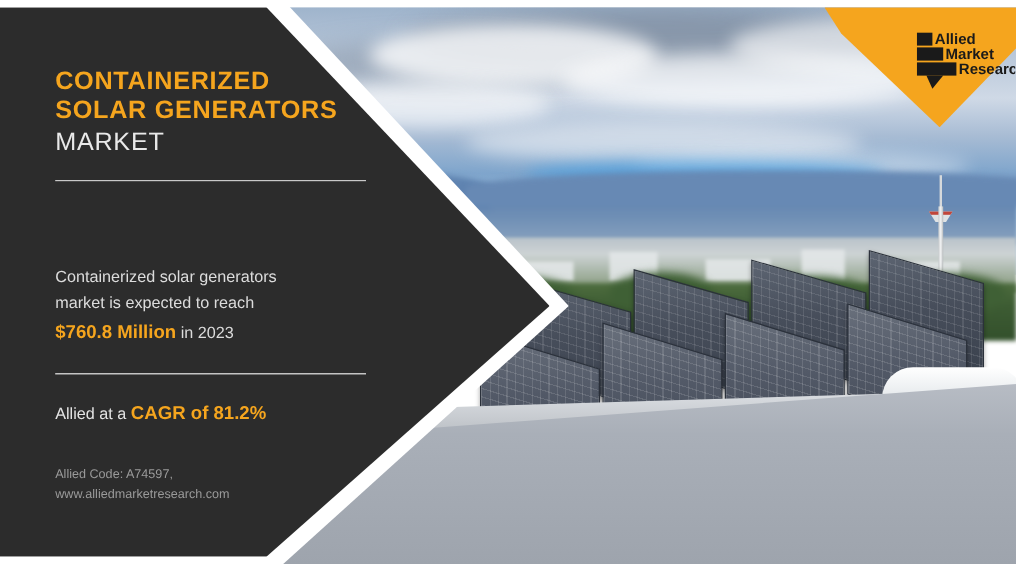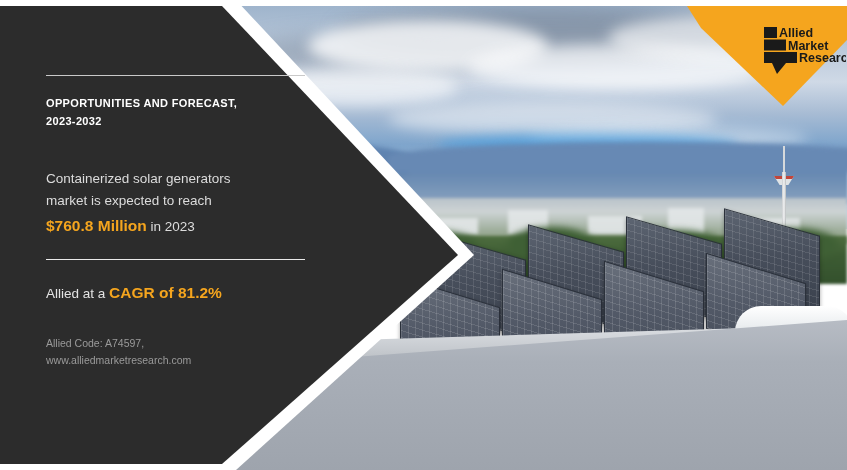--- a/index.html
+++ b/index.html
@@ -200,21 +200,21 @@
   .subhead {
     margin-top:19px;
     color:#ffffff;
     font-size:11px;
     font-weight:bold;
     letter-spacing:.35px;
     line-height:1.6;
     width:240px;
   }
   .stat {
-    margin-top:38px;
+    margin-top:69px;
     color:#dcdcdc;
     font-size:13.5px;
     line-height:1.65;
   }
   .stat .amount {
     color:#F5A51E; font-weight:bold; font-size:15.5px;
   }
   .rule2 {
     height:1px; background:#eaeaea; width:259px; margin:21px 0 0 0;
   }
@@ -326,27 +326,28 @@
 
     <div class="roofedge"></div>
     <div class="roofslab"></div>
   </div>
 
   <div class="chevron-shadow"></div>
   <div class="chevron"></div>
 
   <div class="content">
 
+    <div class="title">
+      <span class="hl">CONTAINERIZED</span>
+      <span class="hl">SOLAR GENERATORS</span>
+      <span class="plain">MARKET</span>
+    </div>
 
     <div class="rule"></div>
 
-    <div class="subhead">
-      <div>OPPORTUNITIES AND FORECAST,</div>
-      <div>2023-2032</div>
-    </div>
 
     <div class="stat">
       <div>Containerized solar generators</div>
       <div>market is expected to reach</div>
       <div><span class="amount">$760.8 Million</span><span> in 2023</span></div>
     </div>
 
     <div class="rule2"></div>
 
     <div class="cagr">

